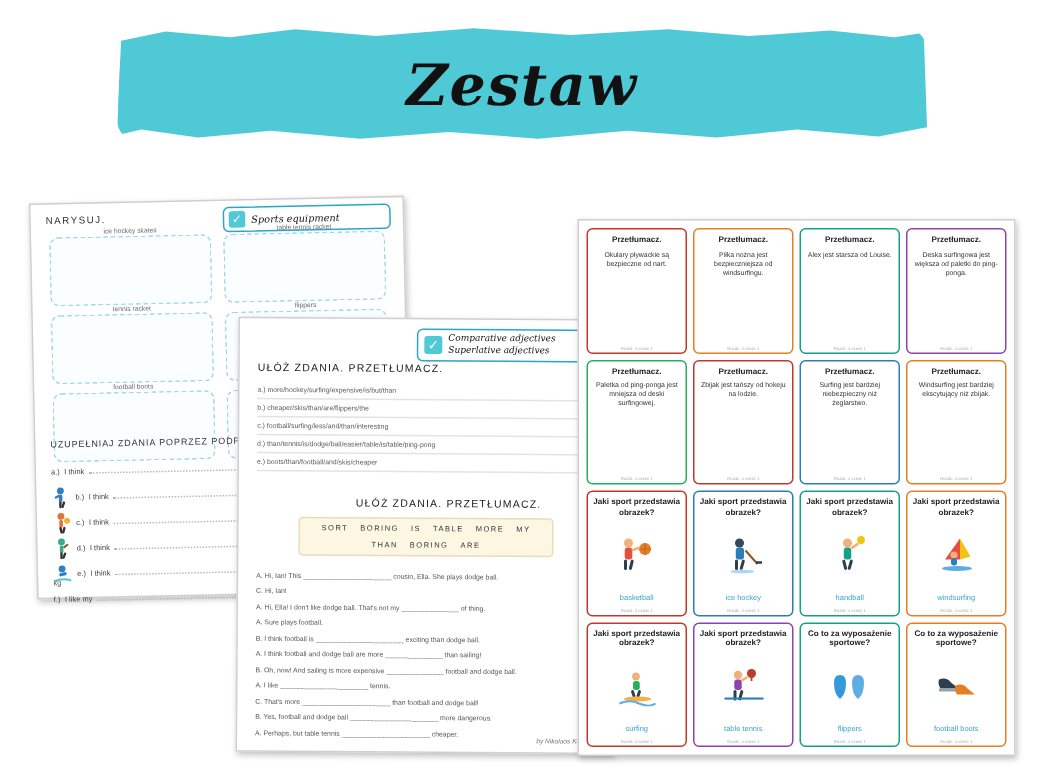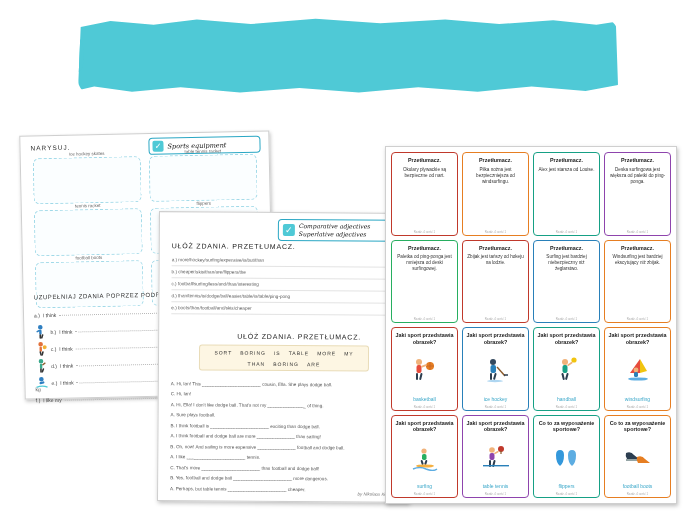--- a/index.html
+++ b/index.html
@@ -58,20 +58,21 @@
   .card .cb{font-size:4.6px;color:#333;text-align:center;line-height:6px;margin-top:3px;}
   .card .ans{font-size:5px;color:#3aa7c9;text-align:center;margin-top:auto;margin-bottom:1px;}
   .card .foot{position:absolute;left:0;right:0;bottom:1px;text-align:center;font-size:2.8px;color:#aaa;}
   .card .pic{flex:1;display:flex;align-items:center;justify-content:center;width:100%;}
 </style>
 </head>
 <body>
 
 <div class="banner">
   <div class="brush"></div>
+  <div class="title">Zestaw</div>
 </div>
 
 <div class="sheet sheet1">
   <div class="s1-head">NARYSUJ.</div>
 
   <div class="s1-badge">
     <span class="chk">✓</span>
     <span class="bl">Sports equipment</span>
   </div>
 

